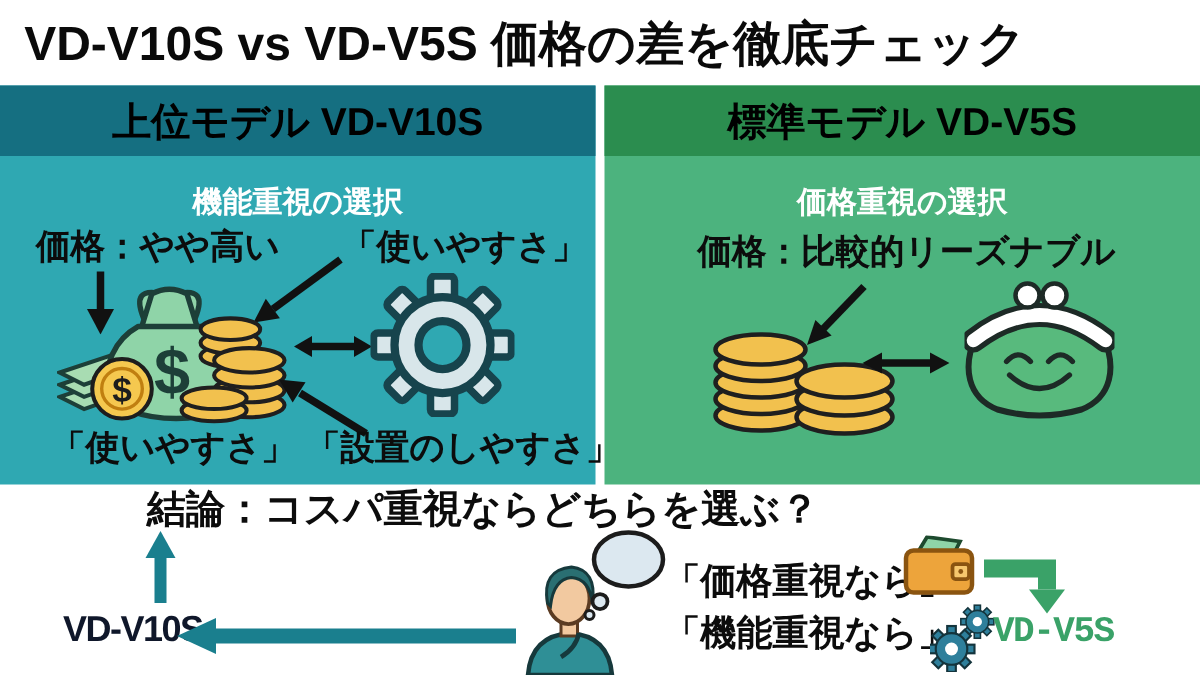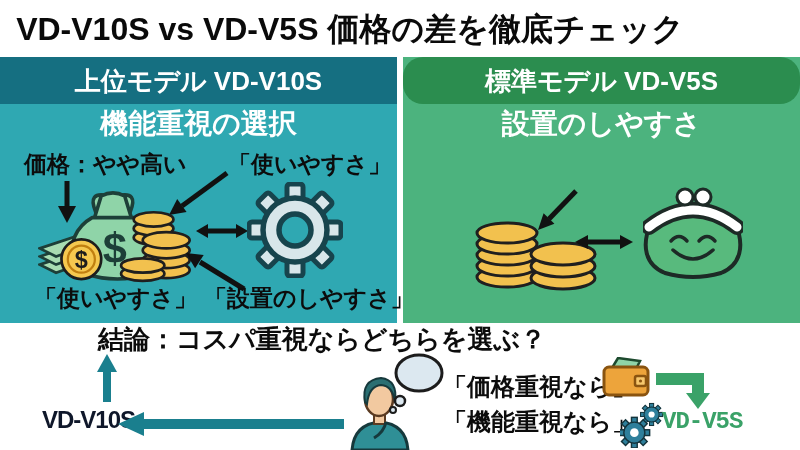--- a/index.html
+++ b/index.html
@@ -5,25 +5,25 @@
   html,body{margin:0;padding:0;background:#ffffff;}
   .stage{position:relative;width:800px;height:450px;background:#ffffff;overflow:hidden;
          font-family:"Liberation Sans","DejaVu Sans",sans-serif;}
   .abs{position:absolute;}
   .title{left:0;top:0;width:700px;height:56px;text-align:center;line-height:58px;
          font-size:32px;font-weight:900;color:#0a0a0a;letter-spacing:0;white-space:nowrap;}
   .panel{top:57px;width:397px;height:266px;}
   .panel-left{left:0;background:#2fa8b2;}
   .panel-right{left:403px;background:#4cb37e;}
   .panel-header{position:absolute;left:0;top:0;width:100%;height:47px;line-height:49px;
-                text-align:center;color:#ffffff;font-size:26px;font-weight:800;white-space:nowrap;}
+                text-align:center;color:#000000;font-size:26px;font-weight:800;white-space:nowrap;}
   .ph-left{background:#156f81;}
-  .ph-right{background:#2b8d4f;border-radius:20px;}
-  .panel-subtitle{position:absolute;left:0;top:47px;width:100%;height:38px;line-height:40px;
-                  text-align:center;color:#ffffff;font-size:28px;font-weight:800;white-space:nowrap;}
+  .ph-right{background:#2b8d4f;}
+  .panel-subtitle{position:absolute;left:0;top:58px;width:100%;height:38px;line-height:40px;
+                  text-align:center;color:#ffffff;font-size:20px;font-weight:800;white-space:nowrap;}
   .lbl{position:absolute;font-size:23px;font-weight:800;color:#0c0c0c;white-space:nowrap;}
   .concl{left:0;top:322px;width:644px;text-align:center;font-size:26px;font-weight:800;
          color:#0c0c0c;white-space:nowrap;}
   .model{position:absolute;font-size:24px;font-weight:800;letter-spacing:-1px;white-space:nowrap;}
   .model-left{color:#0f172a;}
   .model-right{color:#3aa268;font-family:Liberation Mono, monospace;}
   svg{display:block;}
   .ar{stroke:#111111;stroke-width:5;fill:none;}
   .ah{fill:#111111;stroke:none;}
 </style>
@@ -107,22 +107,23 @@
       <line class="ar" x1="64" y1="40" x2="20" y2="13"></line>
       <polygon class="ah" points="6,4 23.7,5.9 15.1,19.3"></polygon>
     </svg>
 
     <div class="lbl" style="left:34px;top:226px;">「使いやすさ」</div>
     <div class="lbl" style="left:204px;top:226px;">「設置のしやすさ」</div>
   </section>
 
   <section class="abs panel panel-right">
     <div class="panel-header ph-right">標準モデル VD-V5S</div>
-    <div class="panel-subtitle">設置のしやすさ</div>
-
+    <div class="panel-subtitle">価格重視の選択</div>
+
+    <div class="lbl" style="left:62px;top:95px;">価格：比較的リーズナブル</div>
 
     <svg class="abs" style="left:130px;top:130px;" width="48" height="48" viewBox="0 0 48 48">
       <line class="ar" x1="43" y1="4" x2="16" y2="32"></line>
       <polygon class="ah" points="5,43 10.6,26.3 21.4,36.7"></polygon>
     </svg>
 
     <svg class="abs" style="left:66px;top:152px;" width="132" height="82" viewBox="0 0 132 82">
       <g fill="#f2c14e" stroke="#1f1f1f" stroke-width="3">
         <ellipse cx="38" cy="68" rx="30" ry="10"></ellipse>
         <ellipse cx="38" cy="57" rx="30" ry="10"></ellipse>

